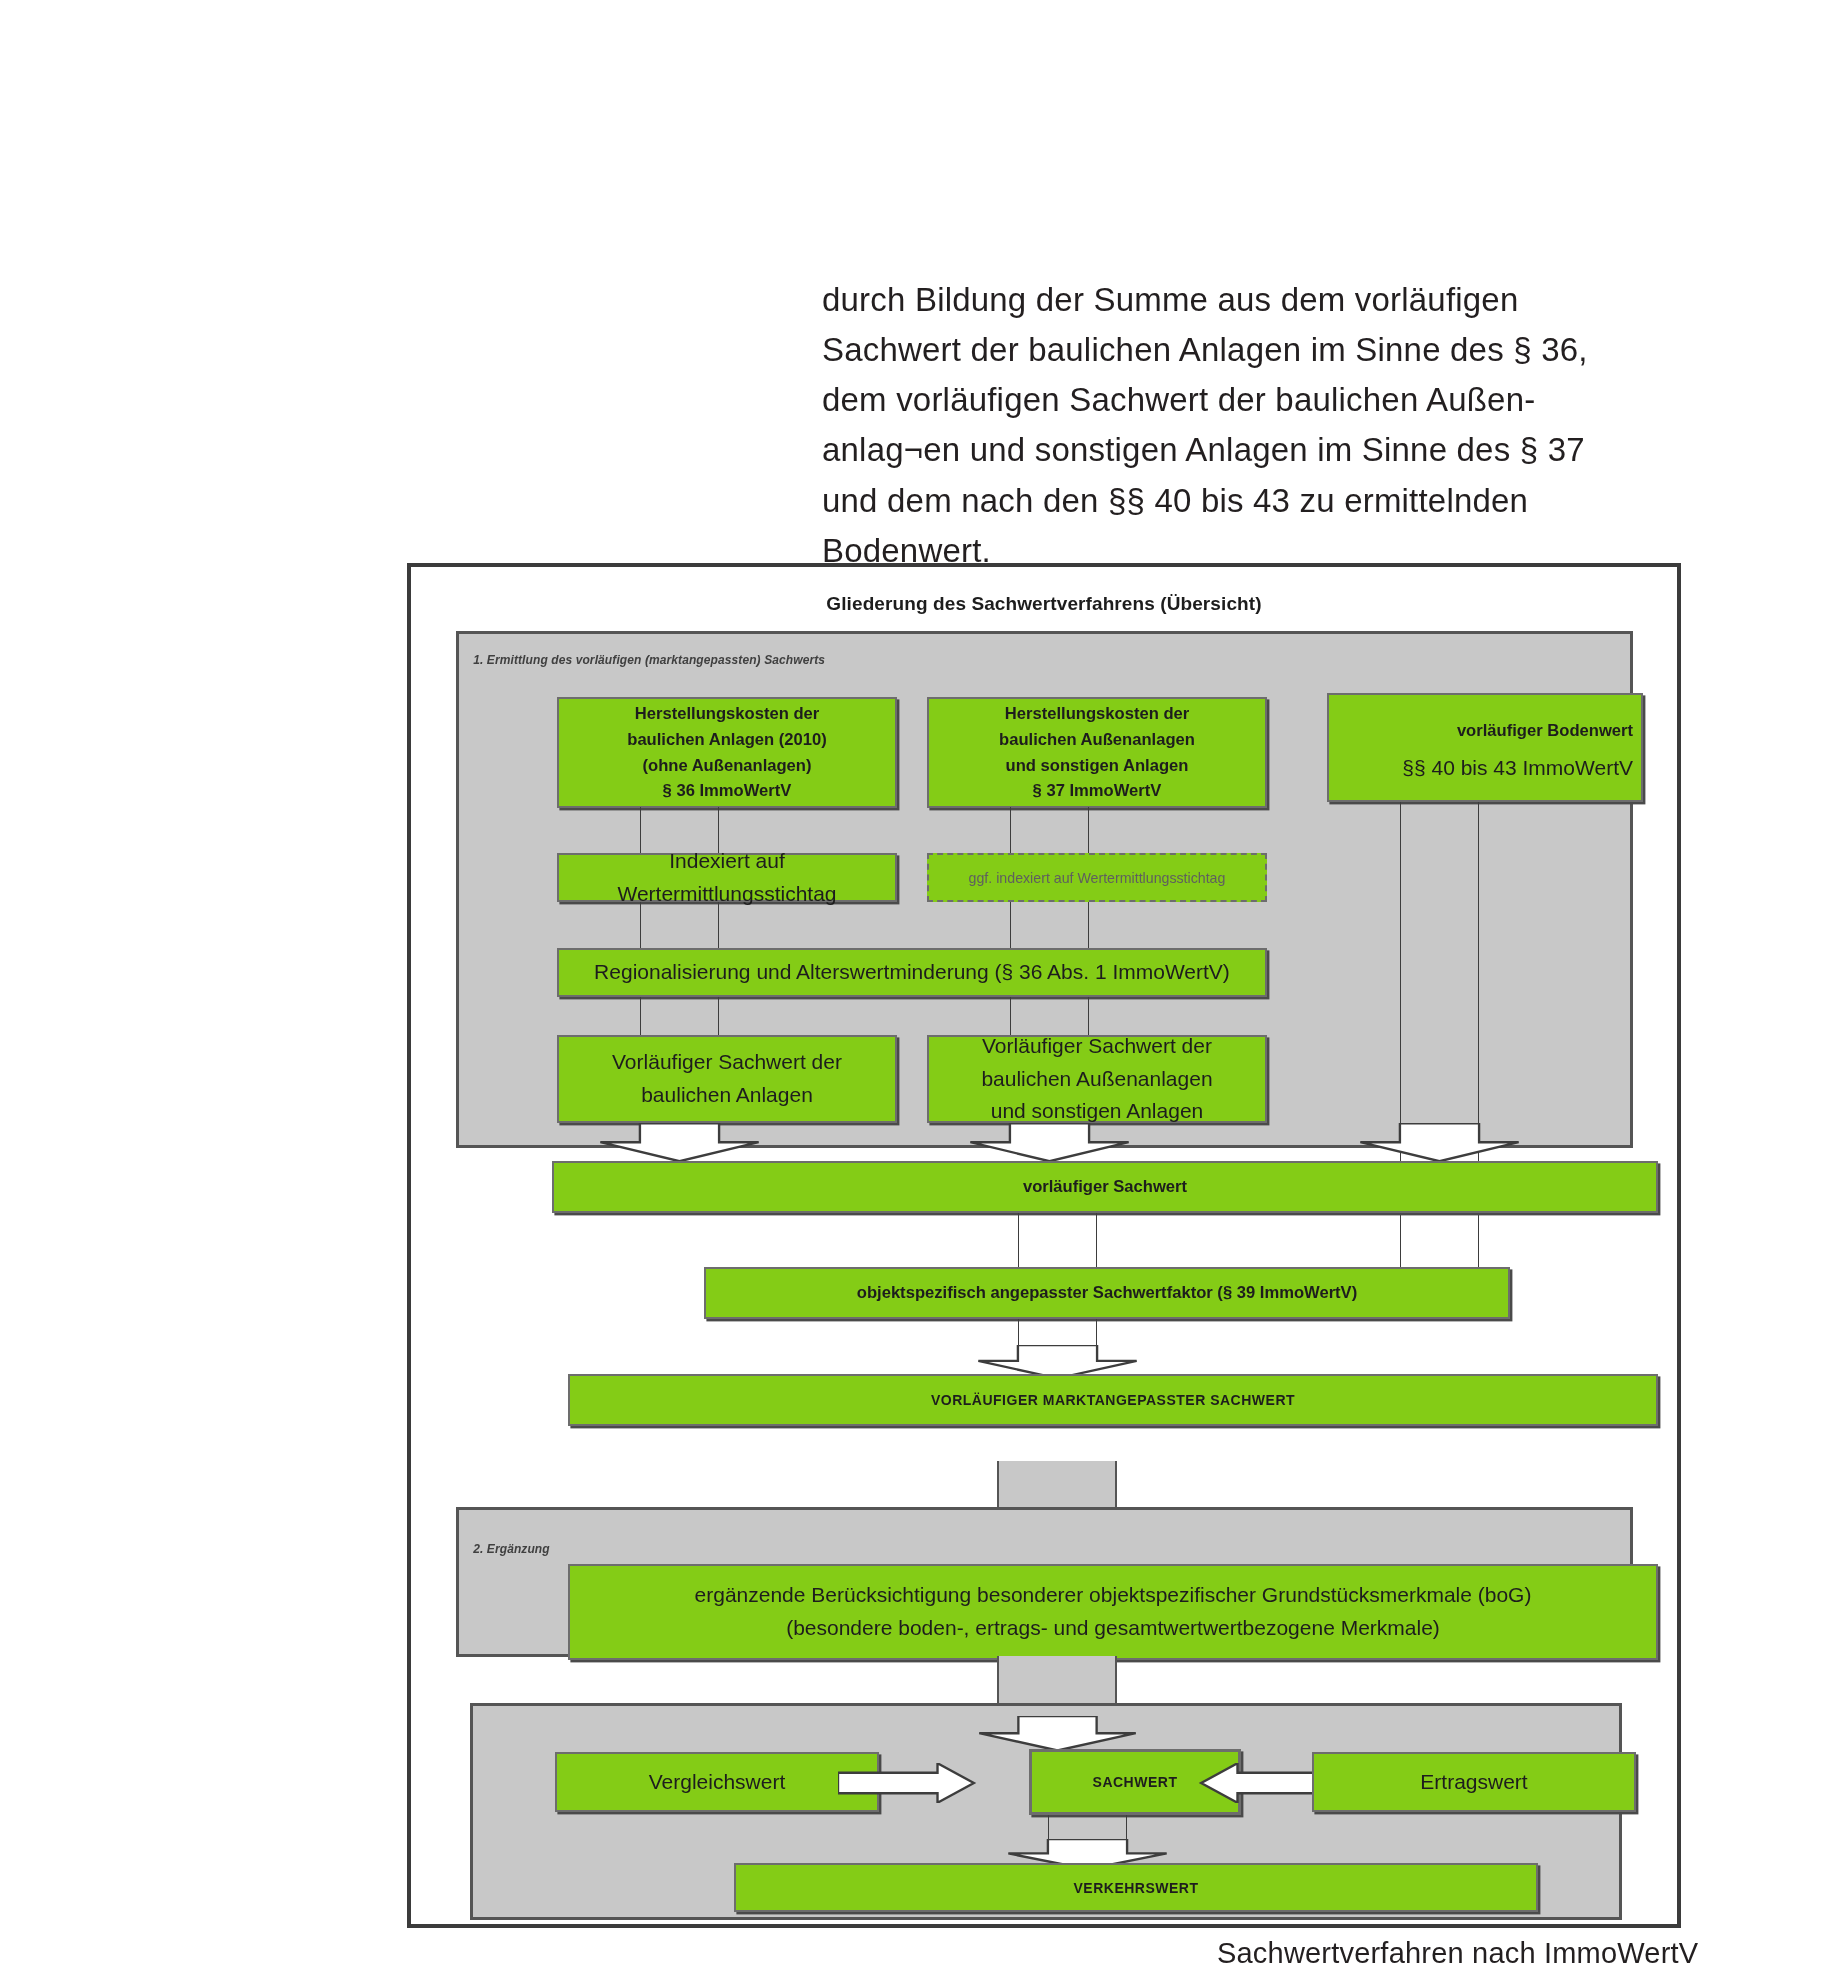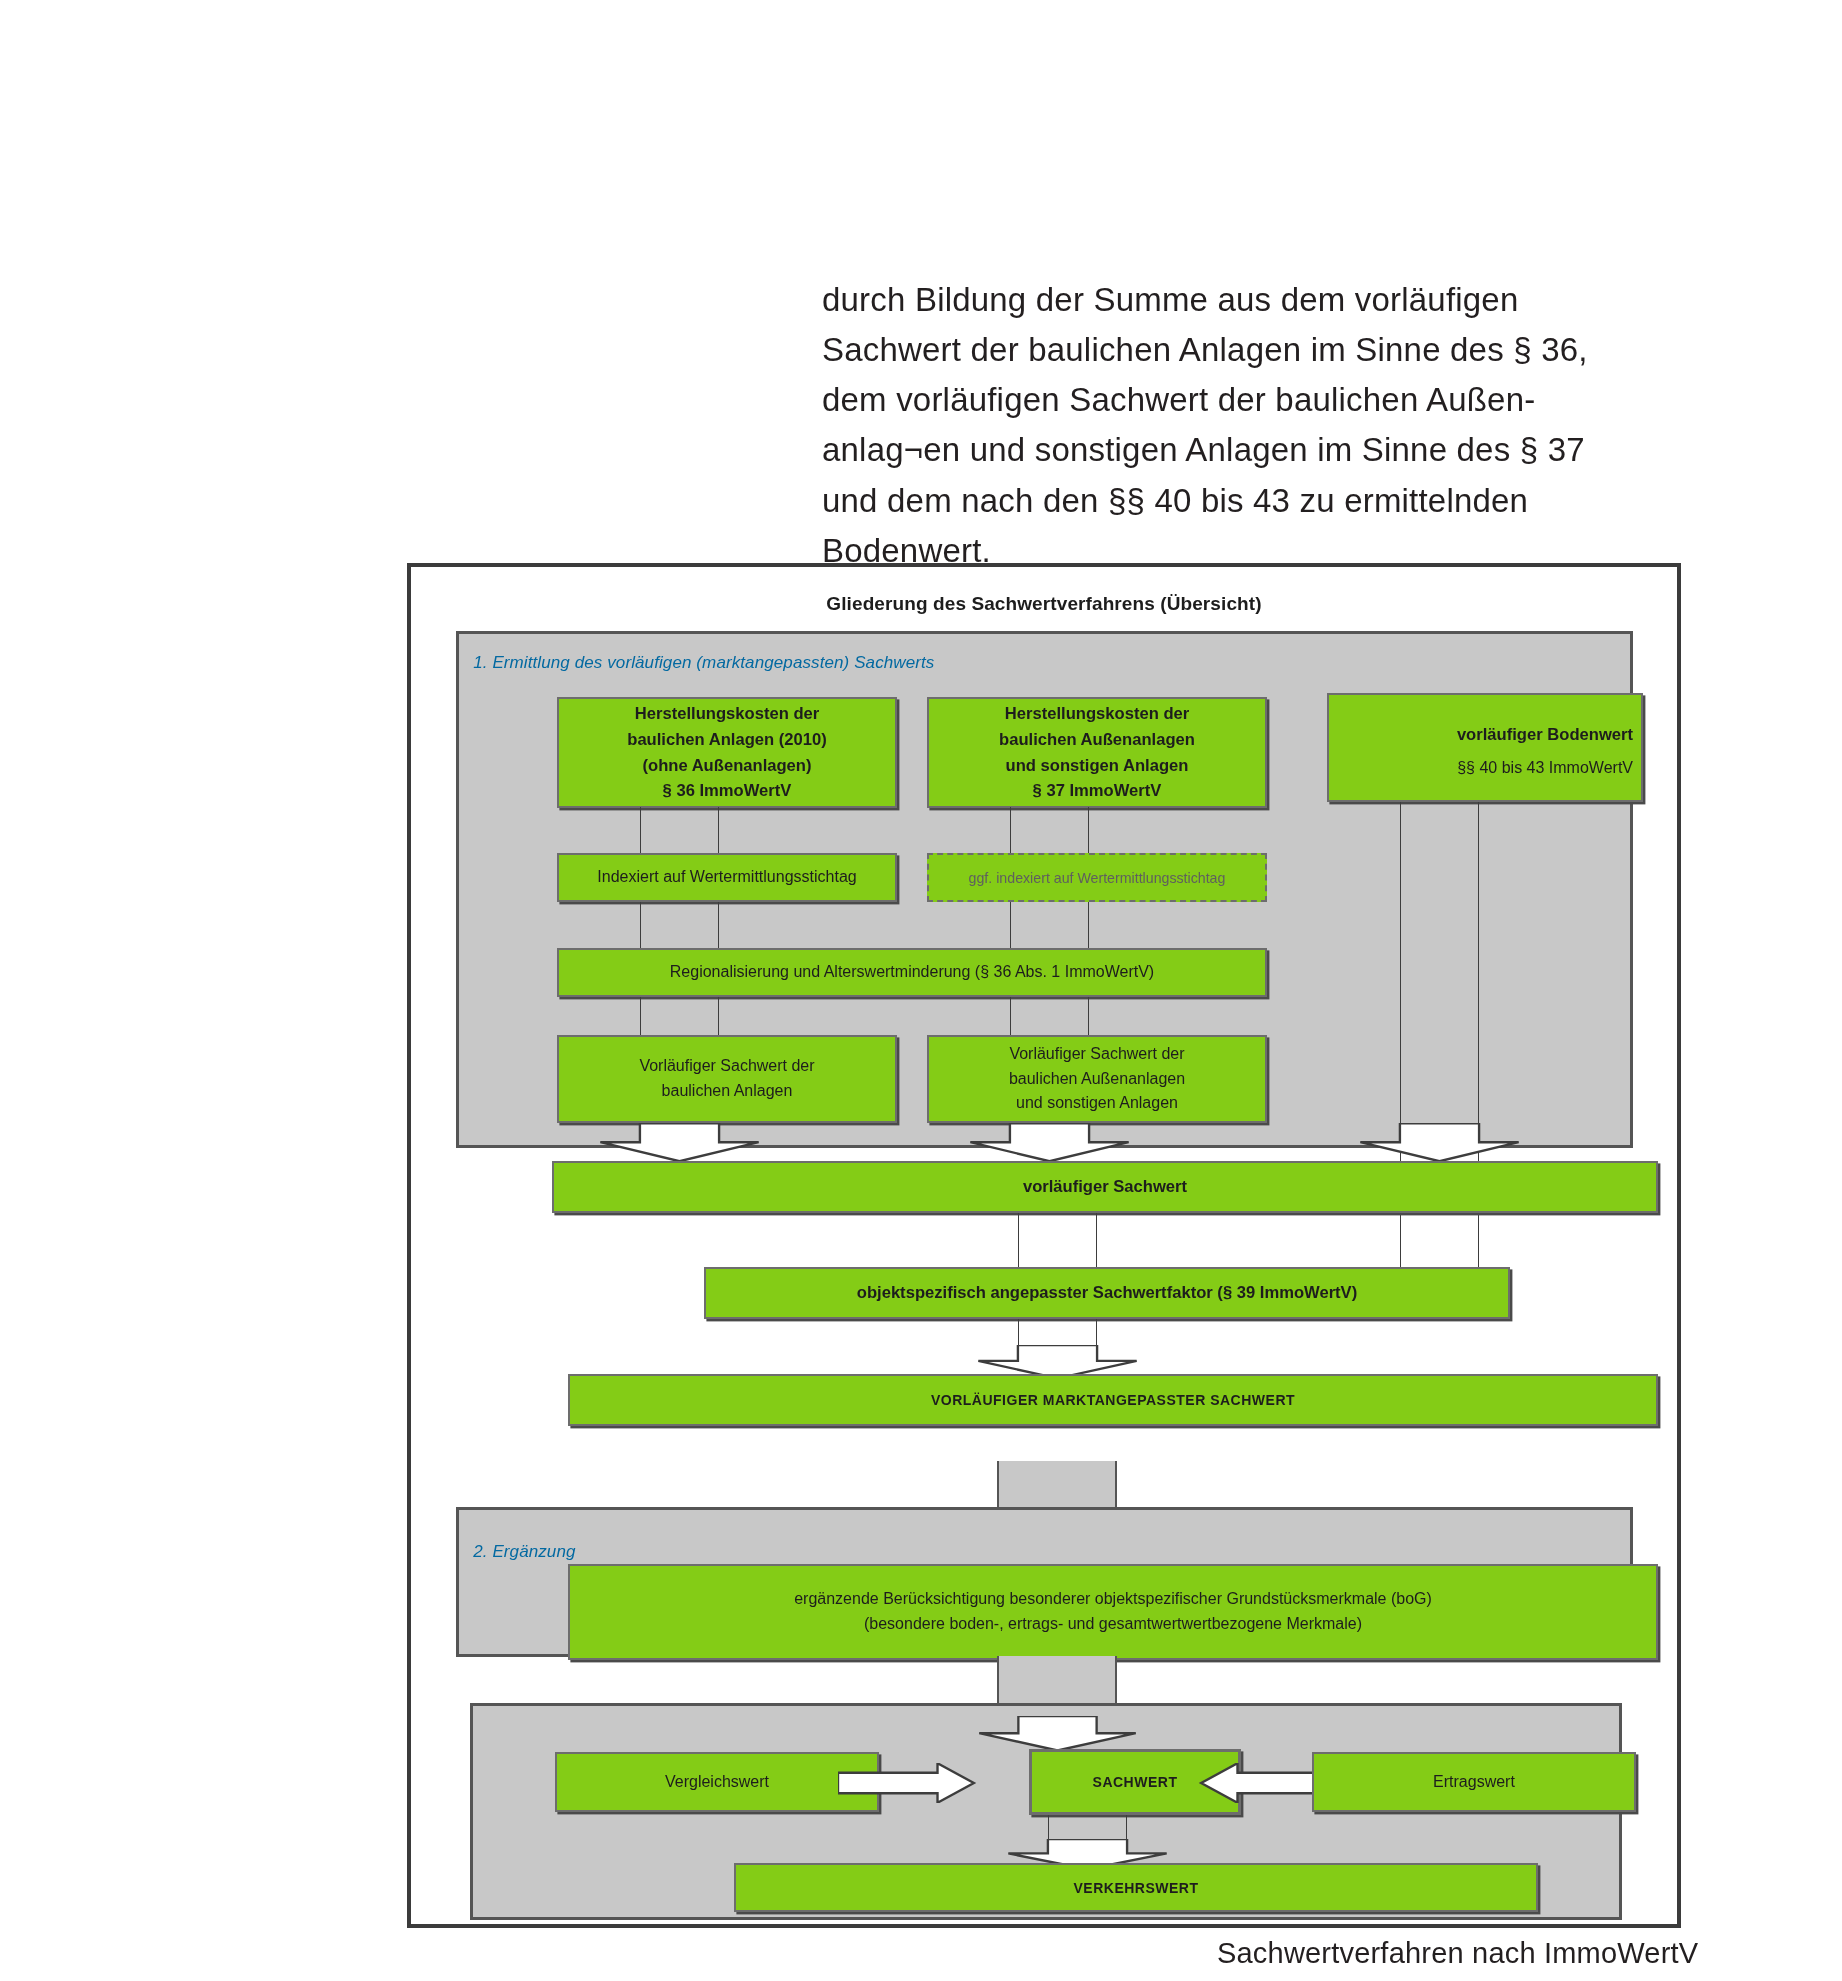--- a/index.html
+++ b/index.html
@@ -57,24 +57,24 @@
   .panel {
     position: absolute;
     background: #c8c8c8;
     border: 3.2px solid #555555;
     box-sizing: border-box;
   }
   .panel-1 { left: 45px;  top: 64px;   width: 1177px; height: 517px; }
 
   .panel-label {
     position: absolute;
-    font-size: 17px;
-    font-weight: normal;
+    font-size: 12px;
+    font-weight: bold;
     font-style: italic;
-    color: #0369a1;
+    color: #404040;
     letter-spacing: 0.1px;
   }
 
   
   .box {
     position: absolute;
     background: #84cc16;
     border: 2.4px solid #6d6d6d;
     box-sizing: border-box;
     display: flex;
@@ -82,21 +82,21 @@
     justify-content: center;
     text-align: center;
     color: #1d1d1d;
     box-shadow: 2.4px 2.4px 0 0 #4a4a4a;
     margin-left: 48px;
   }
   .box .lines { padding: 0 8px; width: 100%; }
   .box .ln { display: block; }
 
   .b-head { font-size: 16.6px; font-weight: bold; line-height: 1.55; }
-  .b-norm { font-size: 16px; font-weight: 400; line-height: 1.55; }
+  .b-norm { font-size: 21px; font-weight: 400; line-height: 1.55; }
   .b-caps { font-size: 14px; font-weight: bold; letter-spacing: 0.5px; }
 
   .box.dashed {
     border: 2.4px dashed #6d6d6d;
     box-shadow: none;
     color: #5a5a5a;
   }
   .box.dashed .b-norm { font-size: 14.2px; color: #5f5f5f; }
 
   

